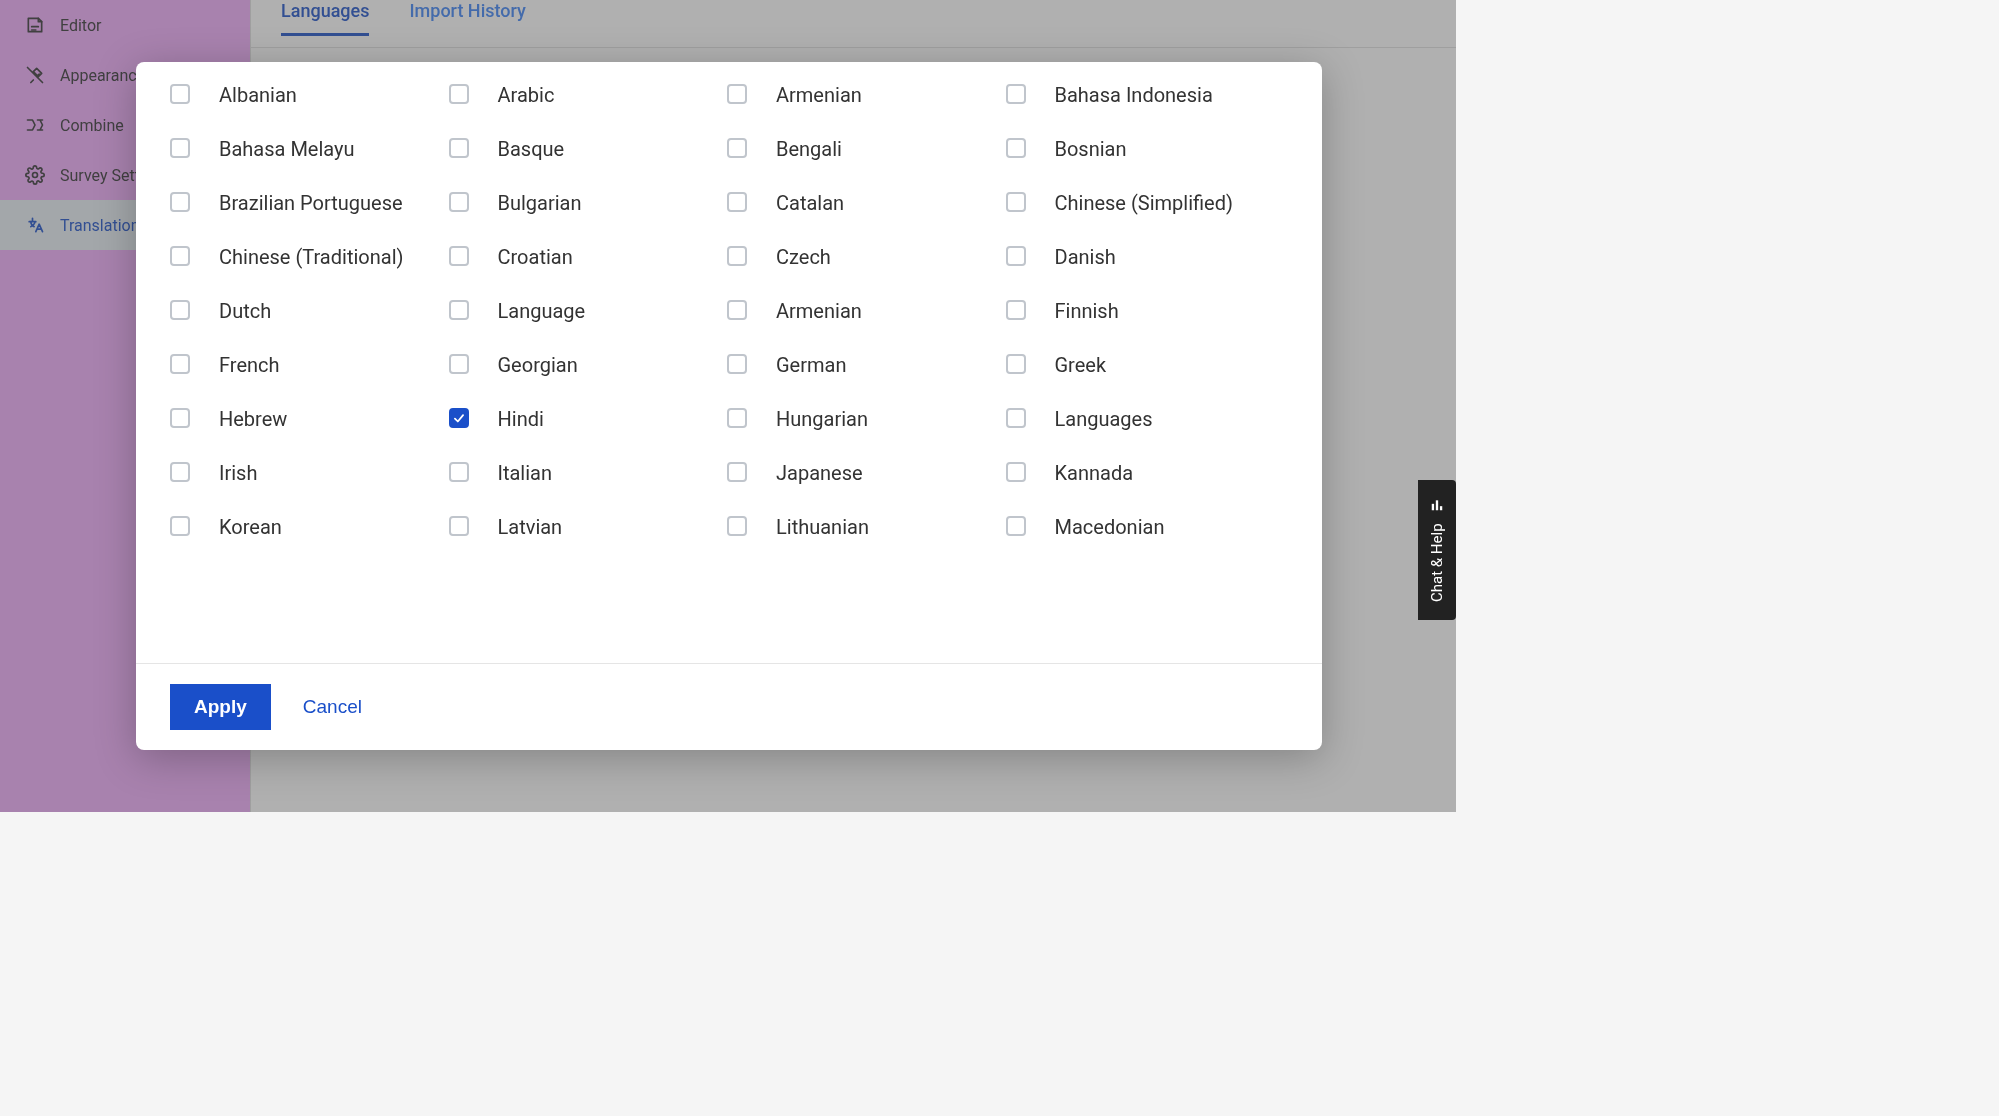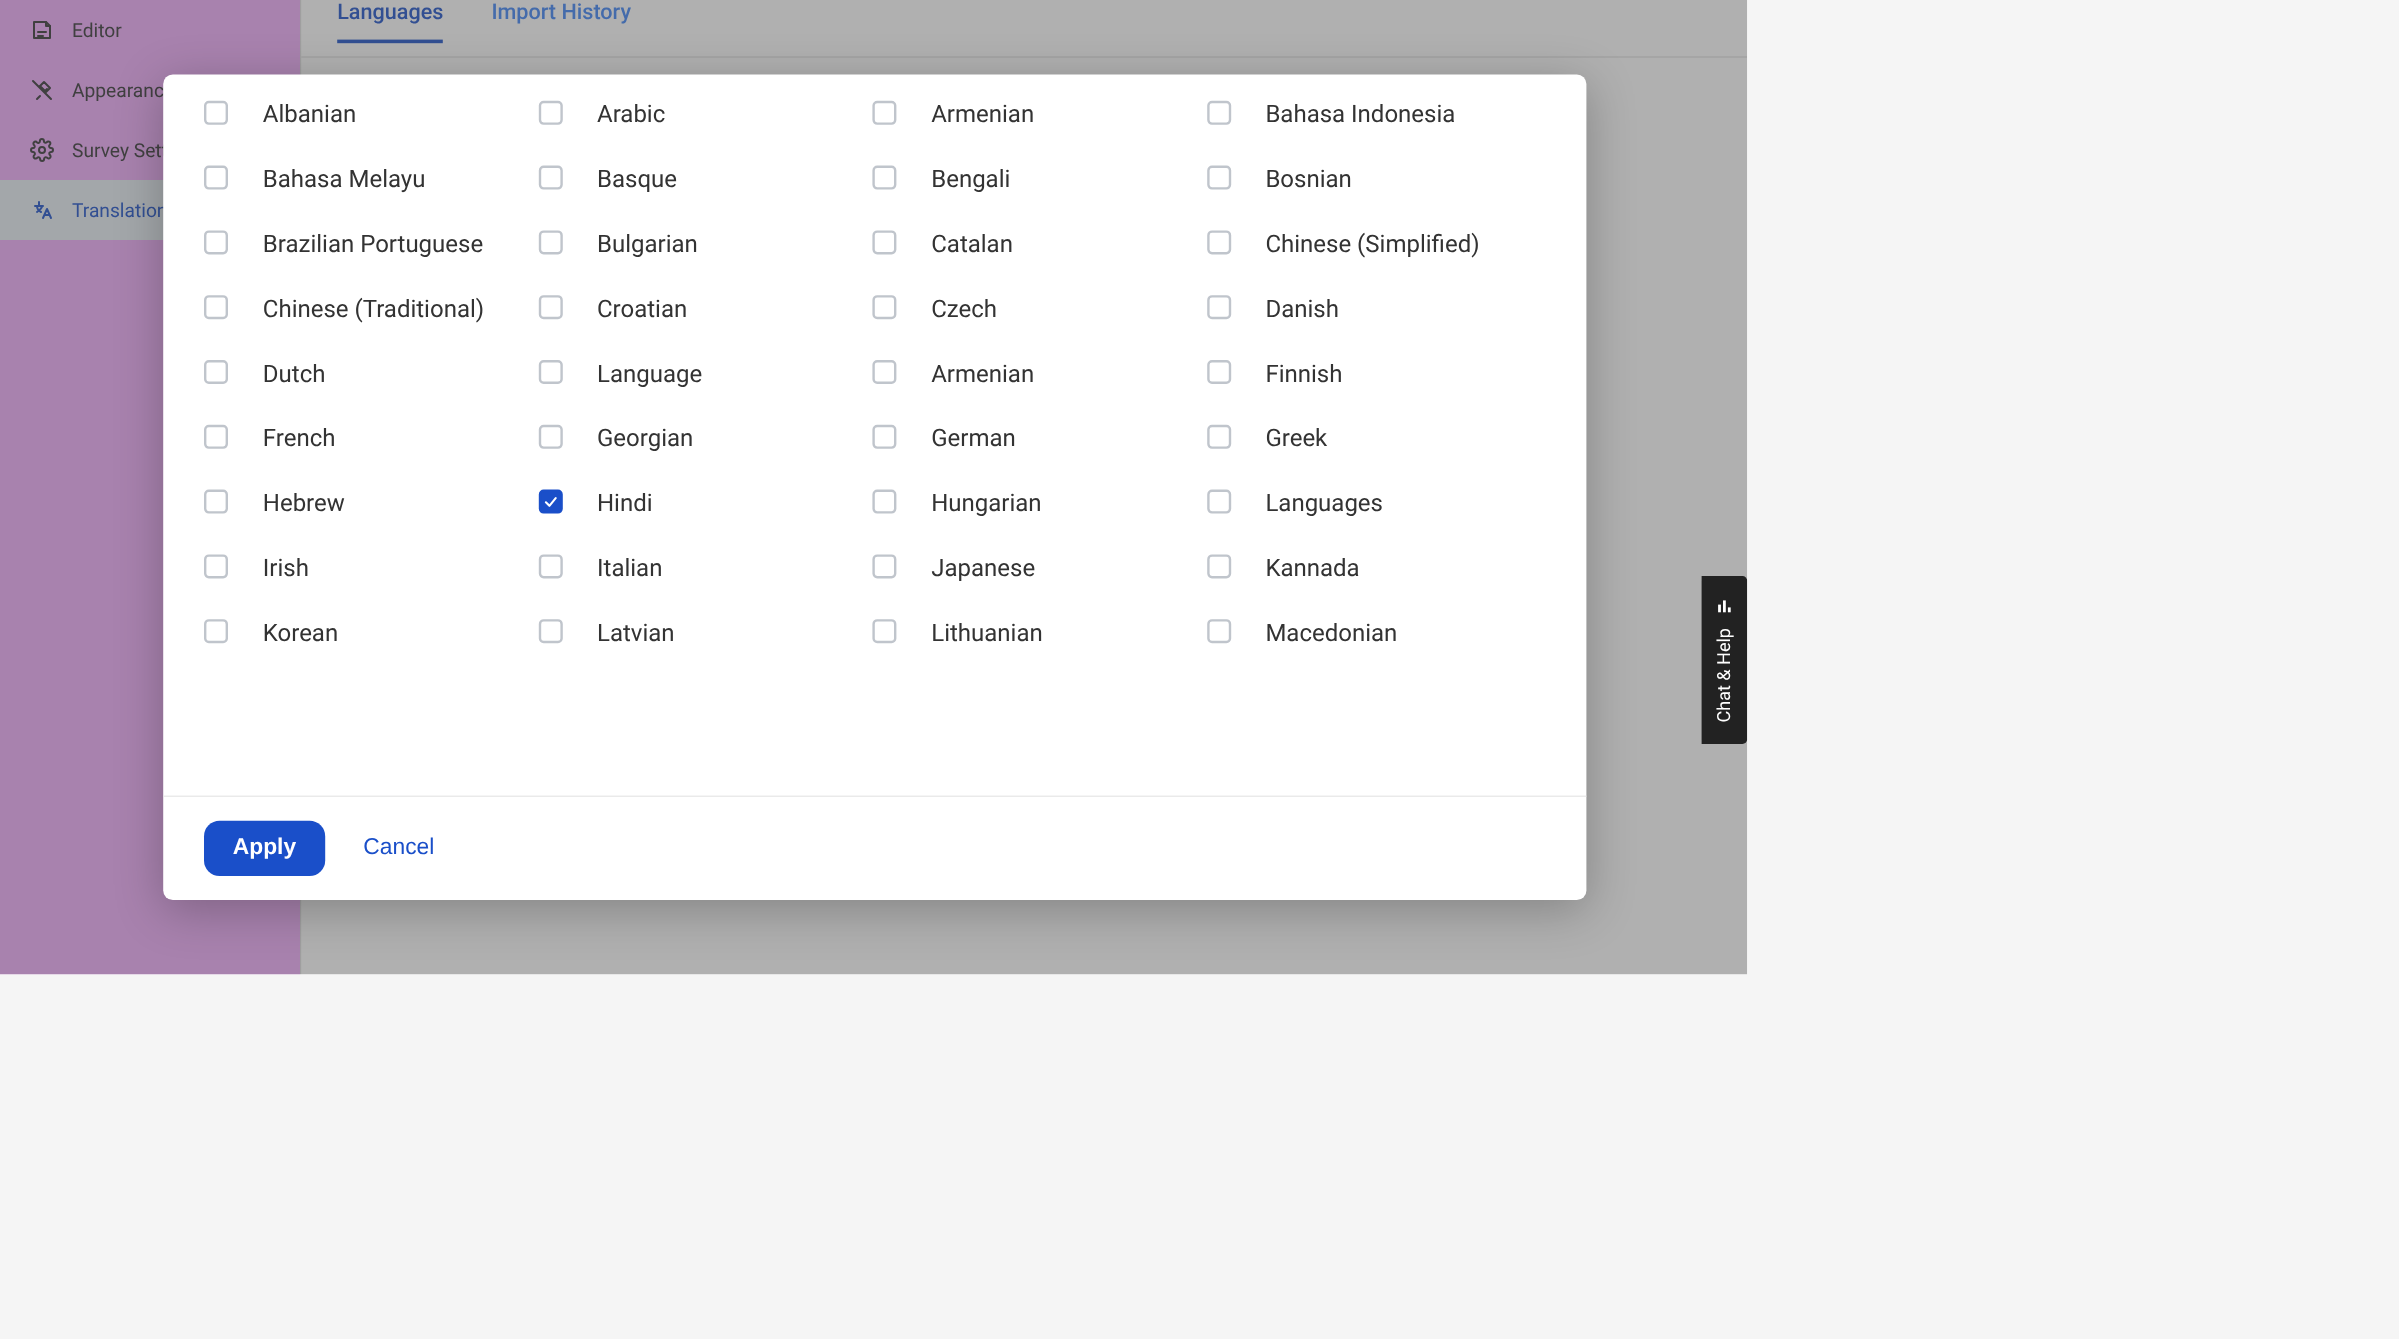--- a/index.html
+++ b/index.html
@@ -151,21 +151,21 @@
       border-top: 1px solid #e5e5e5;
       padding: 20px 34px;
       display: flex;
       align-items: center;
       gap: 32px;
     }
     .btn-primary {
       background: #1a4fc9;
       color: #fff;
       border: none;
-      border-radius: 13px;
+      border-radius: 0;
       font-size: 19px;
       font-weight: 600;
       padding: 12px 24px;
       cursor: pointer;
     }
     .btn-link {
       background: none;
       border: none;
       color: #1a4fc9;
       font-size: 19px;
@@ -211,20 +211,29 @@
         </span>
     <span>Editor</span>
       </div>
       <div class="sidebar-item">
     <span class="icon">
           <svg width="20" height="20" viewBox="0 0 24 24" fill="none" stroke="currentColor" stroke-width="2" stroke-linecap="round" stroke-linejoin="round">
             <path d="M7 21l3-3m4-4l3-3M3 3l18 18M14 4l6 6-4 4-6-6z"></path>
           </svg>
         </span>
     <span>Appearance</span>
+      </div>
+      <div class="sidebar-item">
+    <span class="icon">
+          <svg width="20" height="20" viewBox="0 0 24 24" fill="none" stroke="currentColor" stroke-width="2" stroke-linecap="round" stroke-linejoin="round">
+            <path d="M3 6h6l3 6-3 6H3"></path>
+            <path d="M15 6h6M15 18h6M18 6l3 6-3 6"></path>
+          </svg>
+        </span>
+    <span>Combine</span>
       </div>
       <div class="sidebar-item">
     <span class="icon">
           <svg width="20" height="20" viewBox="0 0 24 24" fill="none" stroke="currentColor" stroke-width="2" stroke-linecap="round" stroke-linejoin="round">
             <circle cx="12" cy="12" r="3"></circle>
             <path d="M19.4 15a1.7 1.7 0 0 0 .3 1.8l.1.1a2 2 0 1 1-2.8 2.8l-.1-.1a1.7 1.7 0 0 0-1.8-.3 1.7 1.7 0 0 0-1 1.5V21a2 2 0 1 1-4 0v-.1a1.7 1.7 0 0 0-1-1.5 1.7 1.7 0 0 0-1.8.3l-.1.1a2 2 0 1 1-2.8-2.8l.1-.1a1.7 1.7 0 0 0 .3-1.8 1.7 1.7 0 0 0-1.5-1H3a2 2 0 1 1 0-4h.1a1.7 1.7 0 0 0 1.5-1 1.7 1.7 0 0 0-.3-1.8l-.1-.1a2 2 0 1 1 2.8-2.8l.1.1a1.7 1.7 0 0 0 1.8.3h0a1.7 1.7 0 0 0 1-1.5V3a2 2 0 1 1 4 0v.1a1.7 1.7 0 0 0 1 1.5h0a1.7 1.7 0 0 0 1.8-.3l.1-.1a2 2 0 1 1 2.8 2.8l-.1.1a1.7 1.7 0 0 0-.3 1.8v0a1.7 1.7 0 0 0 1.5 1H21a2 2 0 1 1 0 4h-.1a1.7 1.7 0 0 0-1.5 1z"></path>
           </svg>
         </span>
     <span>Survey Settings</span>
       </div>

